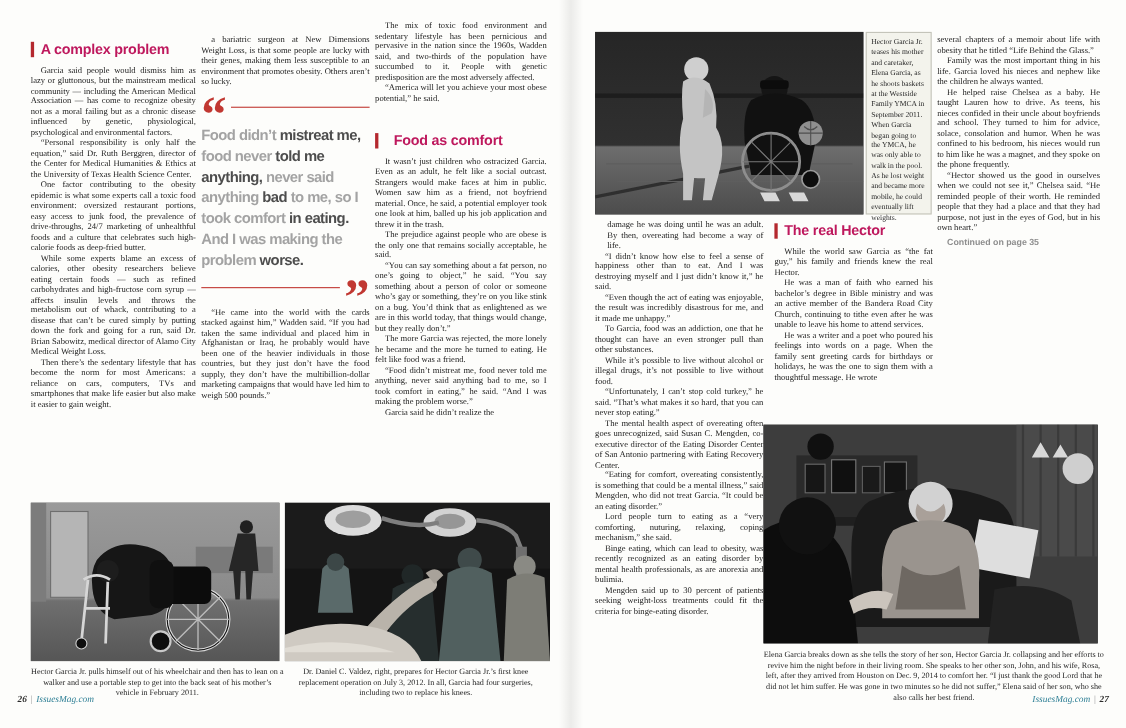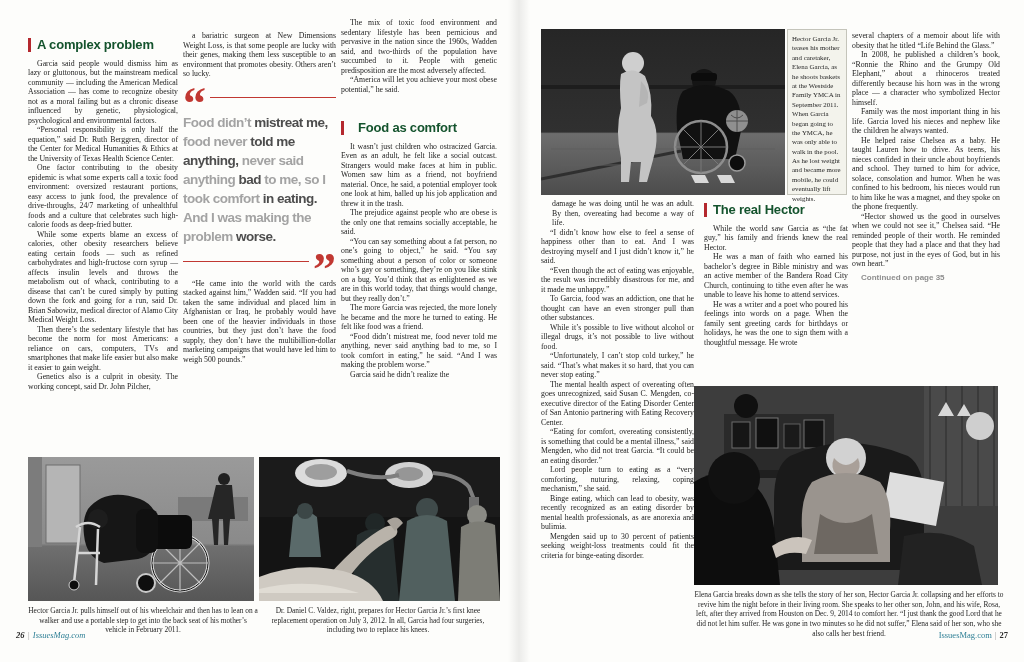--- a/index.html
+++ b/index.html
@@ -10,21 +10,21 @@
     font-family:"Liberation Serif", serif; color:#1b1b1b;
   }
   .gutter {
     position:absolute; left:508px; top:0; width:22px; height:662px;
     background:linear-gradient(to right, rgba(0,0,0,0), rgba(0,0,0,0.07) 50%, rgba(0,0,0,0));
   }
   .col { position:absolute; font-size:7.8px; line-height:1.22; text-align:justify; }
   .col p { text-indent:9px; }
   h2.sec {
     font-family:"Liberation Sans", sans-serif; font-weight:bold;
-    font-size:13px; color:#14532d; letter-spacing:-0.2px;
+    font-size:13px; color:#be185d; letter-spacing:-0.2px;
     border-left:3px solid #b4282e; padding-left:6px;
     margin:2px 0 7px 0; text-indent:0; line-height:1.05;
   }
   
   .pullquote { position:relative; margin:10px 0 8px 0; }
   .pq-row { display:flex; align-items:center; height:18px; }
   .pq-q {
     font-family:"Liberation Serif", serif; font-weight:bold;
     font-size:46px; color:#c13832; line-height:0.4; flex:0 0 auto;
   }
@@ -64,21 +64,20 @@
 <div class="spread">
   <div class="gutter"></div>
 
   <div class="col" style="left:28px; top:36px; width:150px;">
     <h2 class="sec">A complex problem</h2>
     <p>Garcia said people would dismiss him as lazy or gluttonous, but the mainstream medical community — including the American Medical Association — has come to recognize obesity not as a moral failing but as a chronic disease influenced by genetic, physiological, psychological and environmental factors.</p>
     <p>“Personal responsibility is only half the equation,” said Dr. Ruth Berggren, director of the Center for Medical Humanities &amp; Ethics at the University of Texas Health Science Center.</p>
     <p>One factor contributing to the obesity epidemic is what some experts call a toxic food environment: oversized restaurant portions, easy access to junk food, the prevalence of drive-throughs, 24/7 marketing of unhealthful foods and a culture that celebrates such high-calorie foods as deep-fried butter.</p>
     <p>While some experts blame an excess of calories, other obesity researchers believe eating certain foods — such as refined carbohydrates and high-fructose corn syrup — affects insulin levels and throws the metabolism out of whack, contributing to a disease that can’t be cured simply by putting down the fork and going for a run, said Dr. Brian Sabowitz, medical director of Alamo City Medical Weight Loss.</p>
     <p>Then there’s the sedentary lifestyle that has become the norm for most Americans: a reliance on cars, computers, TVs and smartphones that make life easier but also make it easier to gain weight.</p>
-    <p>Genetics also is a culprit in obesity. The working concept, said Dr. John Pilcher,</p>
   </div>
 
   <div class="col" style="left:183px; top:31px; width:153px;">
     <p>a bariatric surgeon at New Dimensions Weight Loss, is that some people are lucky with their genes, making them less susceptible to an environment that promotes obesity. Others aren’t so lucky.</p>
     <div class="pullquote">
       <div class="pq-row">
         <span class="pq-q pq-openq">“</span>
         <span class="pq-rule"></span>
       </div>
       <div class="pq-text"><span class="pq-l">Food didn’t </span><span class="pq-d">mistreat me,</span><span class="pq-l"> food never </span><span class="pq-d">told me anything,</span><span class="pq-l"> never said anything </span><span class="pq-d">bad</span><span class="pq-l"> to me, so I took comfort </span><span class="pq-d">in eating.</span><span class="pq-l"> And I was making the problem </span><span class="pq-d">worse.</span></div>
@@ -223,21 +222,20 @@
 
   <div class="col" style="left:704px; top:201px; width:144px;">
     <h2 class="sec">The real Hector</h2>
     <p>While the world saw Garcia as “the fat guy,” his family and friends knew the real Hector.</p>
     <p>He was a man of faith who earned his bachelor’s degree in Bible ministry and was an active member of the Bandera Road City Church, continuing to tithe even after he was unable to leave his home to attend services.</p>
     <p>He was a writer and a poet who poured his feelings into words on a page. When the family sent greeting cards for birthdays or holidays, he was the one to sign them with a thoughtful message. He wrote</p>
   </div>
 
   <div class="col" style="left:852px; top:31px; width:148px;">
     <p style="text-indent:0;">several chapters of a memoir about life with obesity that he titled “Life Behind the Glass.”</p>
-    <p>In 2008, he published a children’s book, “Ronnie the Rhino and the Grumpy Old Elephant,” about a rhinoceros treated differently because his horn was in the wrong place — a character who symbolized Hector himself.</p>
     <p>Family was the most important thing in his life. Garcia loved his nieces and nephew like the children he always wanted.</p>
     <p>He helped raise Chelsea as a baby. He taught Lauren how to drive. As teens, his nieces confided in their uncle about boyfriends and school. They turned to him for advice, solace, consolation and humor. When he was confined to his bedroom, his nieces would run to him like he was a magnet, and they spoke on the phone frequently.</p>
     <p>“Hector showed us the good in ourselves when we could not see it,” Chelsea said. “He reminded people of their worth. He reminded people that they had a place and that they had purpose, not just in the eyes of God, but in his own heart.”</p>
     <p class="continued">Continued on page 35</p>
   </div>
 
   <div class="photo" style="left:694px; top:386px; width:304px; height:199px;">
     <svg width="304" height="199" viewBox="0 0 304 199">
       <rect width="304" height="199" fill="#3d3d3d"></rect>
       <path d="M230 0 h74 v120 h-74 z" fill="#4a4a4a"></path>
@@ -267,16 +265,16 @@
 
       <path d="M0 96 q28 -18 56 0 q20 14 24 46 l6 57 h-86 z" fill="#0d0d0d"></path>
       <circle cx="40" cy="92" r="26" fill="#111"></circle>
 
       <path d="M78 160 q22 -14 40 -6 l-6 14 q-18 -4 -30 4 z" fill="#cbc4bc"></path>
     </svg>
   </div>
 
   <div class="caption" style="left:694px; top:590px; width:310px;">Elena Garcia breaks down as she tells the story of her son, Hector Garcia Jr. collapsing and her efforts to revive him the night before in their living room. She speaks to her other son, John, and his wife, Rosa, left, after they arrived from Houston on Dec. 9, 2014 to comfort her. “I just thank the good Lord that he did not let him suffer. He was gone in two minutes so he did not suffer,” Elena said of her son, who she also calls her best friend.</div>
 
-  <div class="footer" style="right:16px; top:630px; text-align:center; left:auto; position:absolute;">
+  <div class="footer" style="right:16px; top:630px; text-align:center; left:auto; position:absolute;font-style:italic;">
     <span class="site">IssuesMag.com</span><span class="bar">|</span><span class="pagenum">27</span>
   </div>
 </div>
 
 </body></html>

